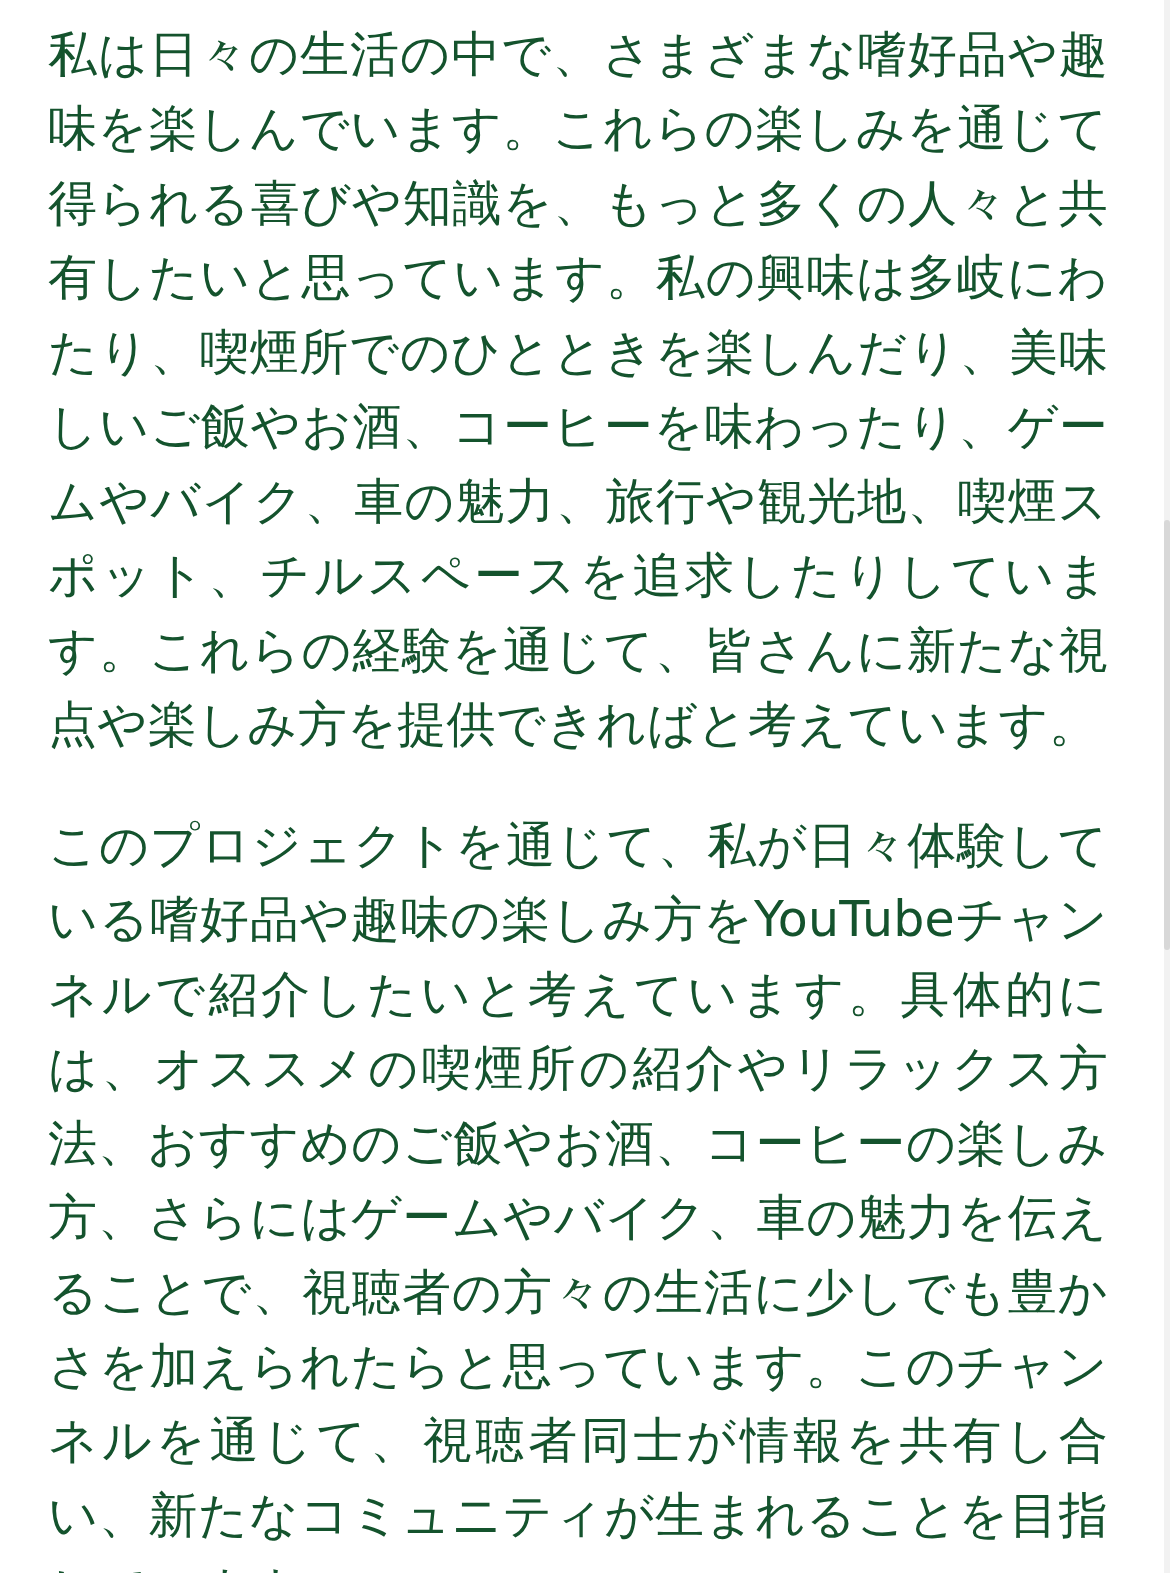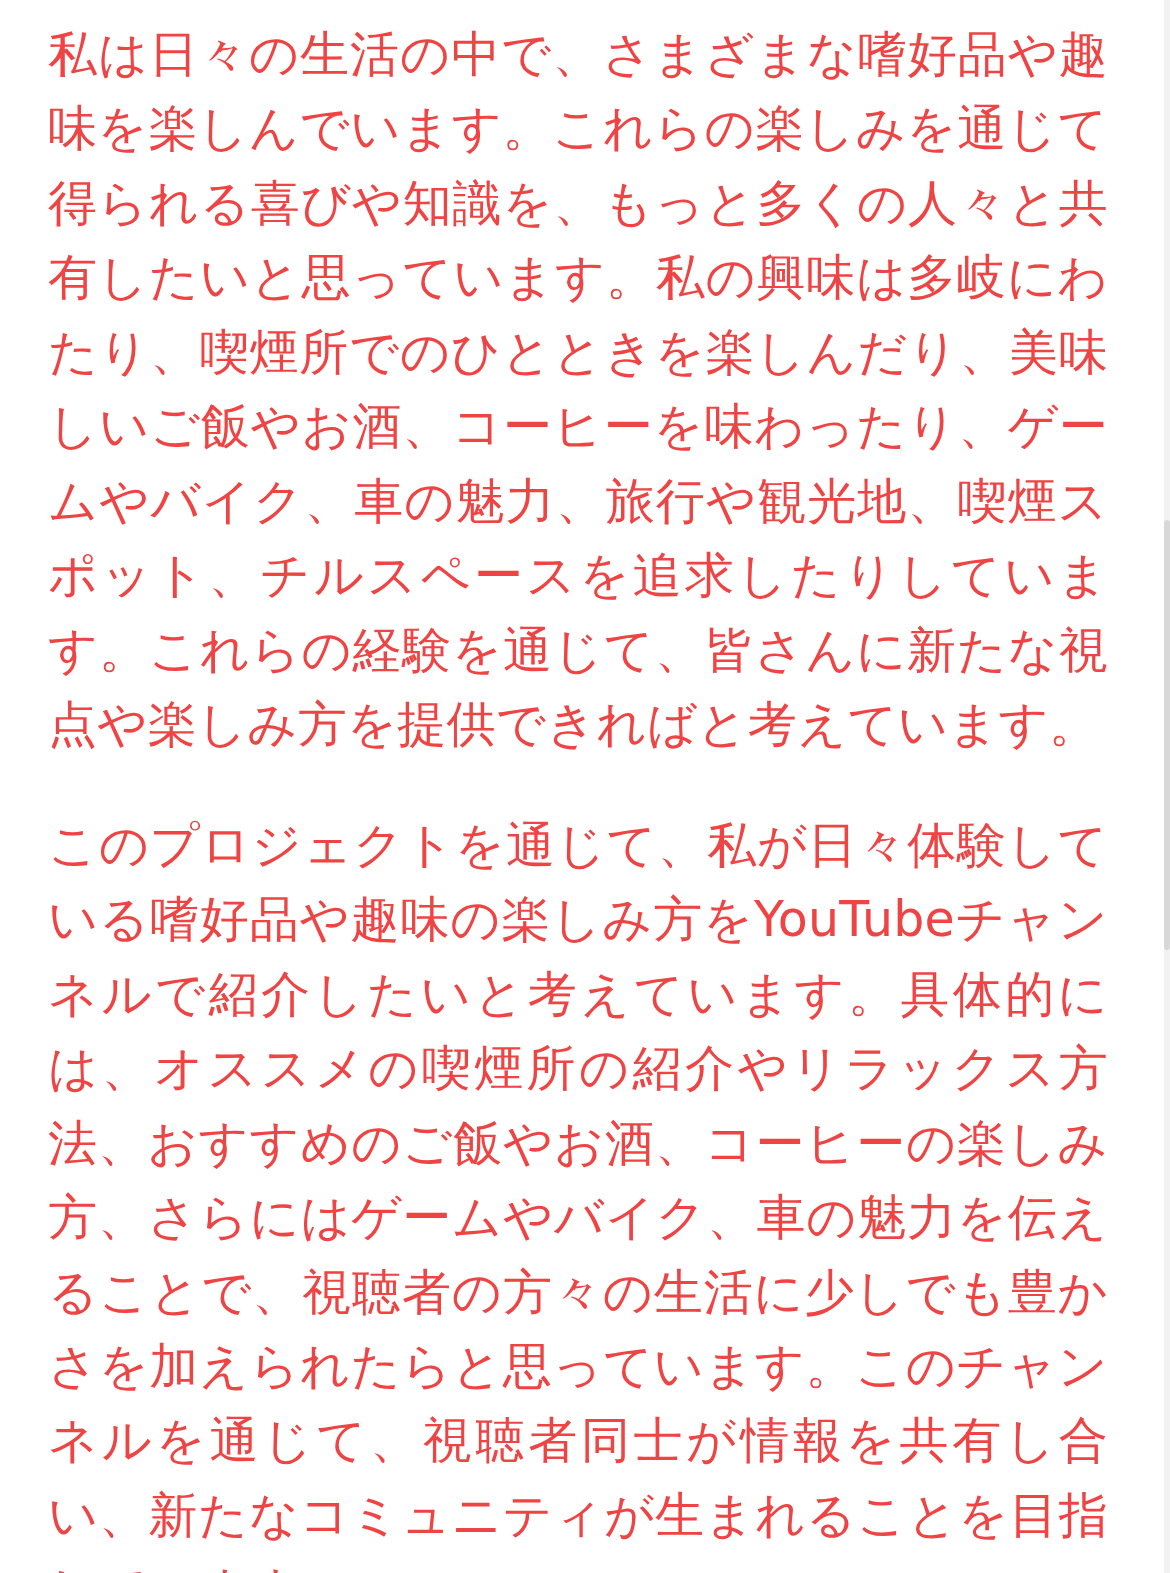--- a/index.html
+++ b/index.html
@@ -24,21 +24,21 @@
   }
   .article {
     display: block;
   }
   .para {
     font-size: 49px;
     line-height: 1.52;
     letter-spacing: 0.005em;
     text-align: justify;
     text-justify: inter-character;
-    color: #ef4444;
+    color: #14532d;
     margin: 0 0 46px 0;
     font-weight: 400;
     word-break: break-all;
   }
   .para:last-child {
     margin-bottom: 0;
   }
   
   .scrollbar {
     position: absolute;

